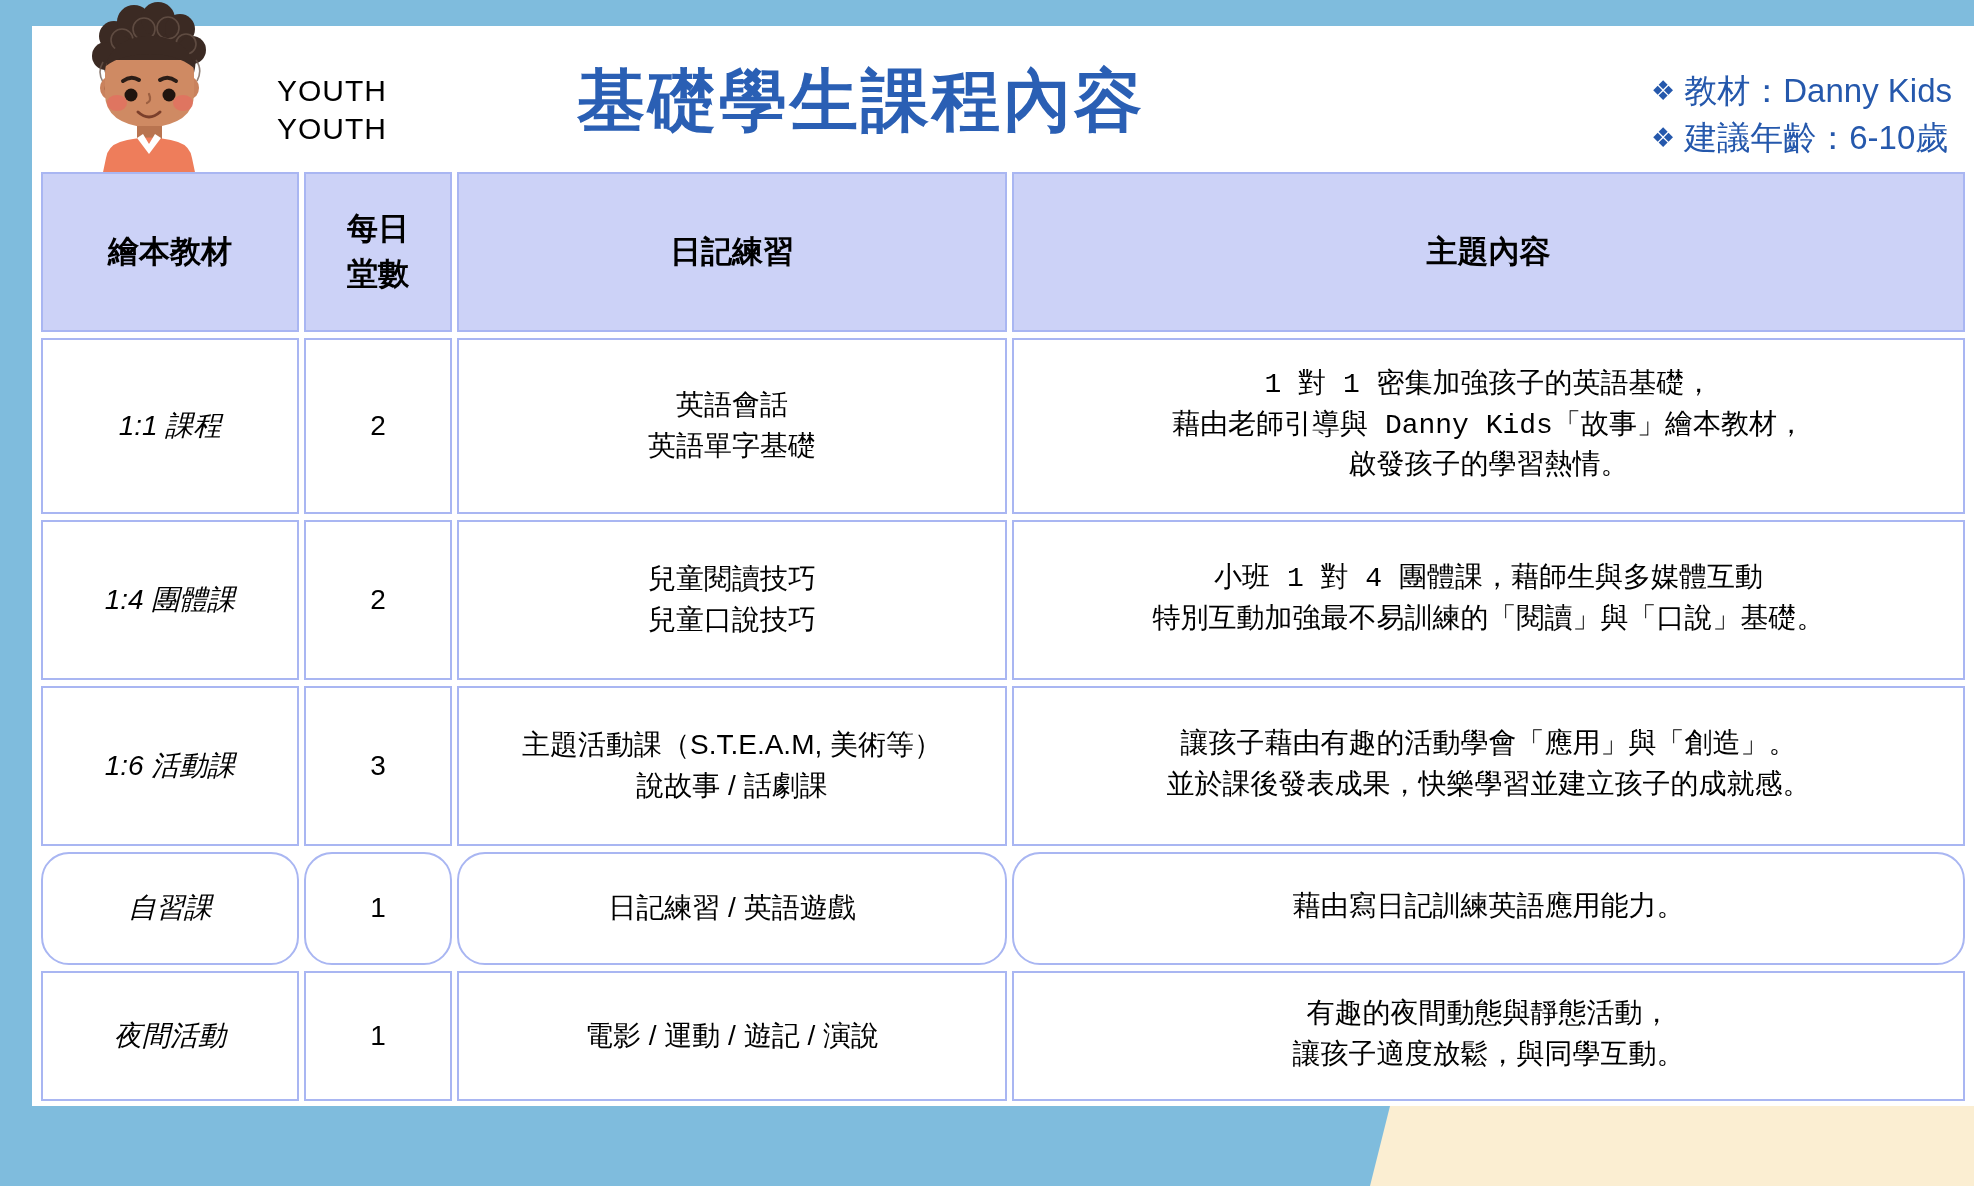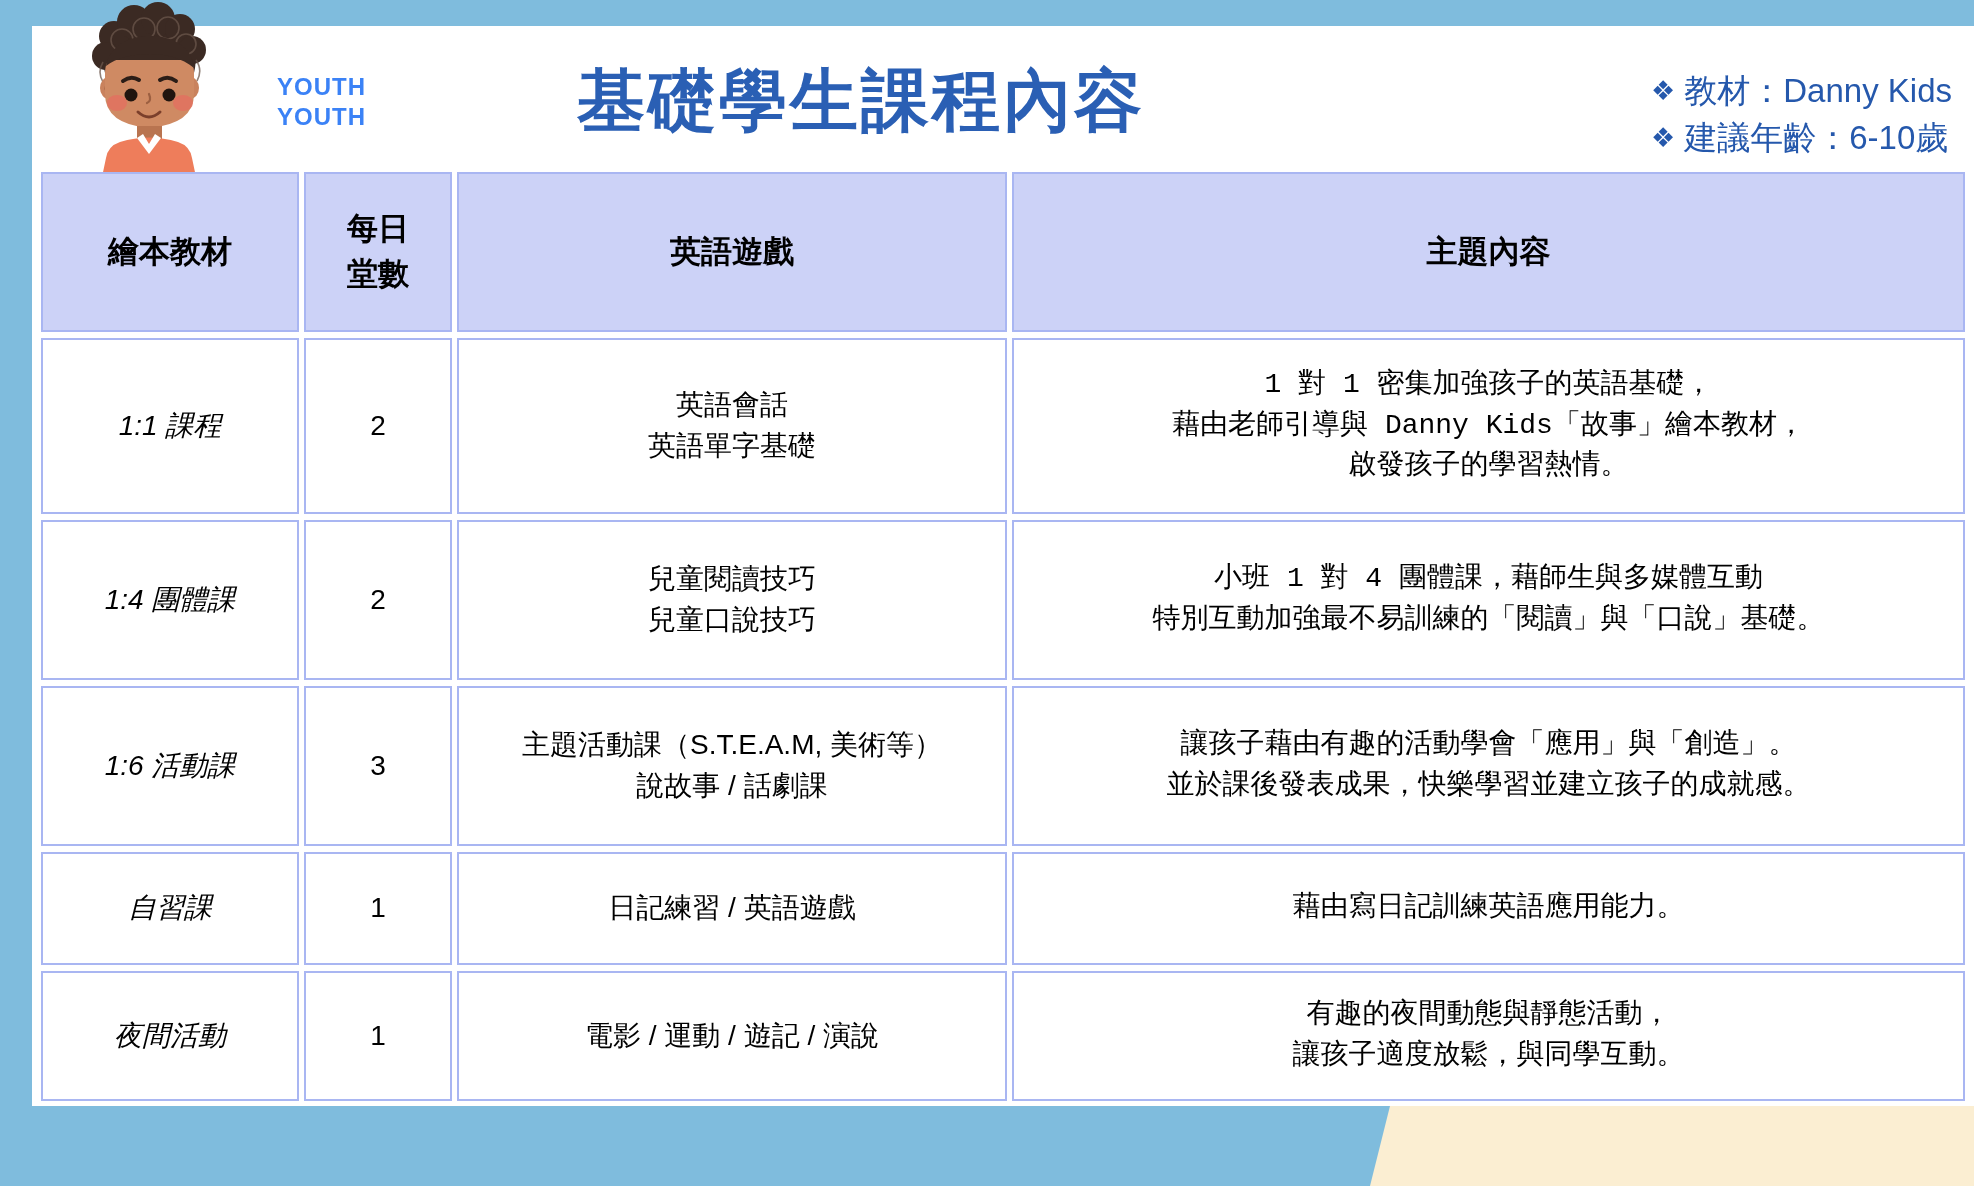--- a/index.html
+++ b/index.html
@@ -46,23 +46,23 @@
   #header{
     position:relative;
     height:150px;
   }
   #avatar{
     position:absolute; left:30px; top:-24px;
     width:175px; height:175px;
   }
   #brand{
     position:absolute; left:245px; top:46px;
-    color:#3b82f6;
-    font-weight:bold;
-    font-size:24px;
+    color:#000000;
+    font-weight:normal;
+    font-size:30px;
     line-height:1.27;
     letter-spacing:1px;
   }
   #main-title{
     position:absolute; left:545px; top:30px;
     color:#2a5fb4;
     font-weight:bold;
     font-size:68px;
     letter-spacing:3px;
     white-space:nowrap;
@@ -112,21 +112,21 @@
   .col-focus { width:550px; }
   .col-theme { width:auto; }
 
   td.cell-type { font-size:31px;font-style:italic; }
   td.cell-count{ font-size:32px; }
   td.cell-focus{ font-size:29px; }
   td.cell-theme{ font-size:28px;font-family:Liberation Mono, monospace; }
 
   tr.r-tall td { height:176px; }
   tr.r-mid  td { height:160px; }
-  tr.r-short td{ height:113px; }
+  tr.r-short td{ height:113px;border-radius:28px; }
   tr.r-last td { height:130px; }
 
   .multiline{ white-space:pre-line; }
 </style>
 </head>
 <body>
 
 <div id="bg-cream-corner"></div>
 <div id="bg-blue-band"></div>
 <div id="bg-cream-right"></div>
@@ -210,21 +210,21 @@
       <col class="col-type">
       <col class="col-count">
       <col class="col-focus">
       <col class="col-theme">
     </colgroup>
     <thead>
       <tr>
         <th class="multiline">繪本教材</th>
         <th class="multiline">每日
 堂數</th>
-        <th class="multiline">英語遊戲</th>
+        <th class="multiline">日記練習</th>
         <th class="multiline">主題內容</th>
       </tr>
     </thead>
     <tbody>
       <tr class="r-tall">
         <td class="cell-type multiline">1:1 課程</td>
         <td class="cell-count multiline">2</td>
         <td class="cell-focus multiline">英語會話
 英語單字基礎</td>
         <td class="cell-theme multiline">1 對 1 密集加強孩子的英語基礎，

